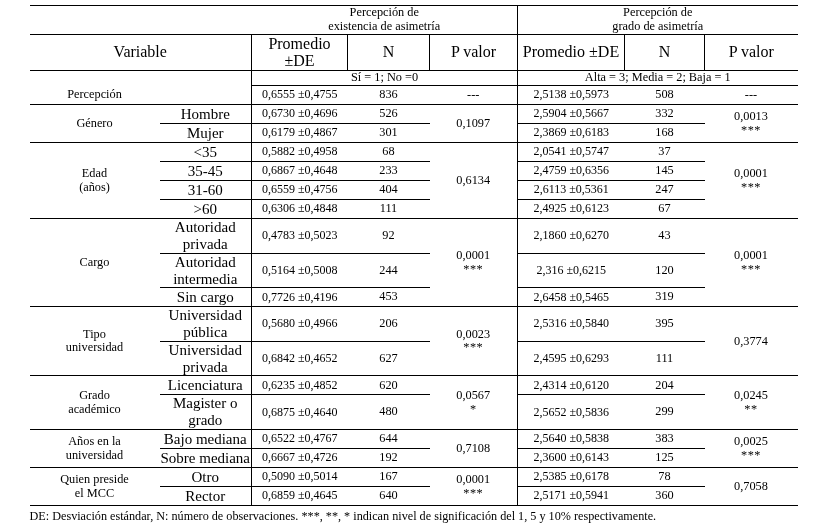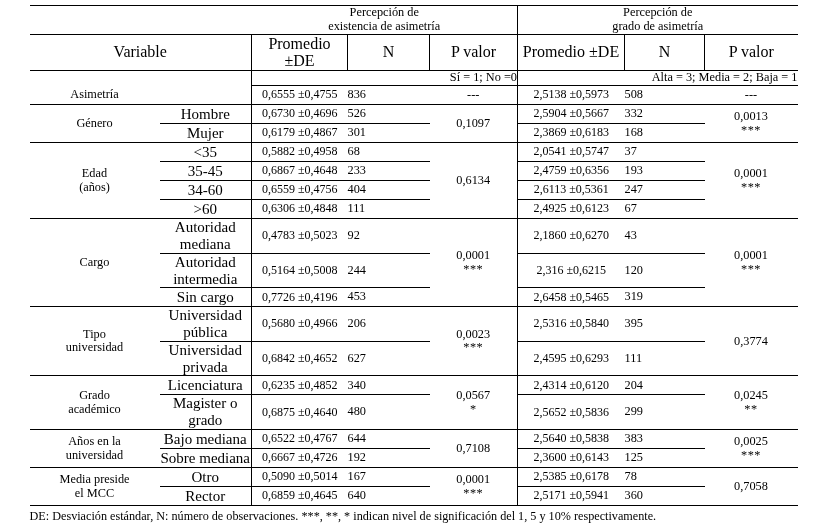--- a/index.html
+++ b/index.html
@@ -60,36 +60,36 @@
   .cat {
     text-align: center;
     font-size: 15px;
     line-height: 1.1;
   }
   .val {
     text-align: center;
     font-size: 12px;
     white-space: nowrap;
   }
-  .n { font-size: 12.3px; }
+  .n { text-align: center; font-size: 12.3px; }
   .p { text-align: center; font-size: 12.3px; line-height: 1.15; }
   .stars { display: block; font-size: 12.3px; letter-spacing: 0.5px; }
   .hdr-span {
     text-align: center;
     font-size: 12.3px;
     line-height: 1.3;
     padding: 2px 0 2px 0;
   }
   .hdr-cell {
     text-align: center;
     font-size: 16px;
     padding: 1px 0 2px 0;
   }
   .code-row td {
-    text-align: right;
+    text-align: center;
     font-size: 12.3px;
     padding: 1px 0 1px 0;
   }
   .rowh { height: 19px; }
   .footnote {
     width: 768px;
     margin: 0 auto;
     font-size: 12.2px;
     padding-top: 2px;
     line-height: 1.2;
@@ -128,21 +128,21 @@
             <td class="bt bb hdr-cell">Promedio ±DE</td>
             <td class="bt bb bl hdr-cell">N</td>
             <td class="bt bb bl hdr-cell">P valor</td>
           </tr>
           <tr class="code-row">
             <td colspan="2"></td>
             <td class="bl br bb" colspan="3">Sí = 1; No =0</td>
             <td class="bb" colspan="3">Alta = 3; Media = 2; Baja = 1</td>
           </tr>
           <tr class="rowh">
-            <td class="grp-label " rowspan="1"><span>Asimetría</span></td>
+            <td class="grp-label " rowspan="1"><span>Percepción</span></td>
             <td class="cat "><span></span></td>
             <td class="val bl ">0,6555 ±0,4755</td>
             <td class="n ">836</td>
             <td class="p br " rowspan="1"><span>---</span></td>
             <td class="val ">2,5138 ±0,5973</td>
             <td class="n ">508</td>
             <td class="p " rowspan="1"><span>---</span></td>
           </tr>
           <tr class="rowh">
             <td class="grp-label bt " rowspan="2"><span>Género</span></td>
@@ -169,39 +169,39 @@
             <td class="p br bt " rowspan="4"><span>0,6134</span></td>
             <td class="val bt ">2,0541 ±0,5747</td>
             <td class="n bt ">37</td>
             <td class="p bt " rowspan="4"><span>0,0001</span><span class="stars">***</span></td>
           </tr>
           <tr class="rowh">
             <td class="cat bt "><span>35-45</span></td>
             <td class="val bl bt ">0,6867 ±0,4648</td>
             <td class="n bt ">233</td>
             <td class="val bt ">2,4759 ±0,6356</td>
-            <td class="n bt ">193</td>
-          </tr>
-          <tr class="rowh">
-            <td class="cat bt "><span>34-60</span></td>
+            <td class="n bt ">145</td>
+          </tr>
+          <tr class="rowh">
+            <td class="cat bt "><span>31-60</span></td>
             <td class="val bl bt ">0,6559 ±0,4756</td>
             <td class="n bt ">404</td>
             <td class="val bt ">2,6113 ±0,5361</td>
             <td class="n bt ">247</td>
           </tr>
           <tr class="rowh">
             <td class="cat bt "><span>&gt;60</span></td>
             <td class="val bl bt ">0,6306 ±0,4848</td>
             <td class="n bt ">111</td>
             <td class="val bt ">2,4925 ±0,6123</td>
             <td class="n bt ">67</td>
           </tr>
           <tr class="rowh">
             <td class="grp-label bt " rowspan="3"><span>Cargo</span></td>
-            <td class="cat bt "><span>Autoridad mediana</span></td>
+            <td class="cat bt "><span>Autoridad privada</span></td>
             <td class="val bl bt ">0,4783 ±0,5023</td>
             <td class="n bt ">92</td>
             <td class="p br bt " rowspan="3"><span>0,0001</span><span class="stars">***</span></td>
             <td class="val bt ">2,1860 ±0,6270</td>
             <td class="n bt ">43</td>
             <td class="p bt " rowspan="3"><span>0,0001</span><span class="stars">***</span></td>
           </tr>
           <tr class="rowh">
             <td class="cat bt "><span>Autoridad</span><br><span>intermedia</span></td>
             <td class="val bl bt ">0,5164 ±0,5008</td>
@@ -230,21 +230,21 @@
             <td class="cat bt "><span>Universidad</span><br><span>privada</span></td>
             <td class="val bl bt ">0,6842 ±0,4652</td>
             <td class="n bt ">627</td>
             <td class="val bt ">2,4595 ±0,6293</td>
             <td class="n bt ">111</td>
           </tr>
           <tr class="rowh">
             <td class="grp-label bt " rowspan="2"><span>Grado</span><br><span>académico</span></td>
             <td class="cat bt "><span>Licenciatura</span></td>
             <td class="val bl bt ">0,6235 ±0,4852</td>
-            <td class="n bt ">340</td>
+            <td class="n bt ">620</td>
             <td class="p br bt " rowspan="2"><span>0,0567</span><span class="stars">*</span></td>
             <td class="val bt ">2,4314 ±0,6120</td>
             <td class="n bt ">204</td>
             <td class="p bt " rowspan="2"><span>0,0245</span><span class="stars">**</span></td>
           </tr>
           <tr class="rowh">
             <td class="cat bt "><span>Magister o</span><br><span>grado</span></td>
             <td class="val bl bt ">0,6875 ±0,4640</td>
             <td class="n bt ">480</td>
             <td class="val bt ">2,5652 ±0,5836</td>
@@ -261,21 +261,21 @@
             <td class="p bt " rowspan="2"><span>0,0025</span><span class="stars">***</span></td>
           </tr>
           <tr class="rowh">
             <td class="cat bt "><span>Sobre mediana</span></td>
             <td class="val bl bt ">0,6667 ±0,4726</td>
             <td class="n bt ">192</td>
             <td class="val bt ">2,3600 ±0,6143</td>
             <td class="n bt ">125</td>
           </tr>
           <tr class="rowh">
-            <td class="grp-label bt " rowspan="2"><span>Media preside</span><br><span>el MCC</span></td>
+            <td class="grp-label bt " rowspan="2"><span>Quien preside</span><br><span>el MCC</span></td>
             <td class="cat bt "><span>Otro</span></td>
             <td class="val bl bt ">0,5090 ±0,5014</td>
             <td class="n bt ">167</td>
             <td class="p br bt " rowspan="2"><span>0,0001</span><span class="stars">***</span></td>
             <td class="val bt ">2,5385 ±0,6178</td>
             <td class="n bt ">78</td>
             <td class="p bt " rowspan="2"><span>0,7058</span></td>
           </tr>
           <tr class="rowh">
             <td class="cat bt "><span>Rector</span></td>

